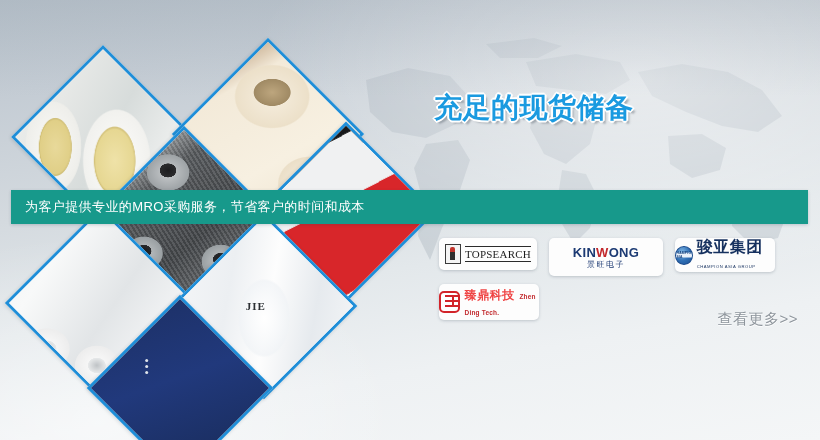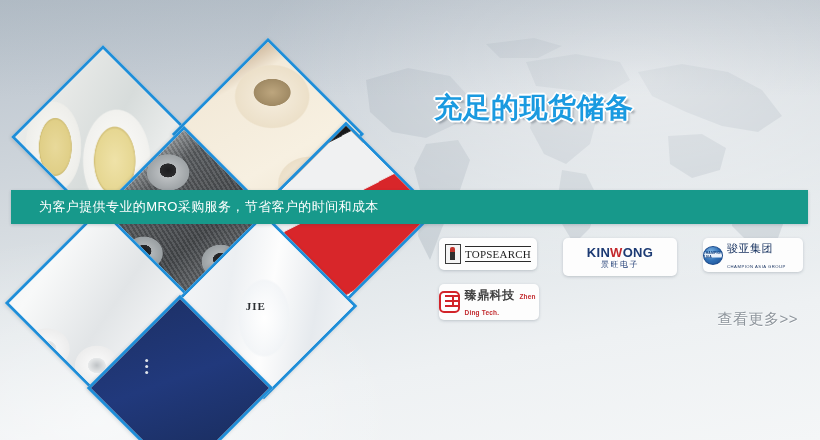--- a/index.html
+++ b/index.html
@@ -119,25 +119,25 @@
   }
   .headline .l2{display:block;}
 
   .subbar{
     position:absolute;left:11px;top:190px;width:797px;height:34px;
     background:#17998b;
     display:flex;align-items:center;
     box-shadow:0 1px 3px rgba(40,60,80,.22);
   }
   .subbar span{
-    color:#ffffff;font-size:13px;padding-left:28px;letter-spacing:.4px;white-space:nowrap;
+    color:#ffffff;font-size:13px;padding-left:14px;letter-spacing:.4px;white-space:nowrap;
   }
 
   .logos{position:absolute;left:11px;top:238px;width:380px;}
-  .logorow{display:flex;gap:14px;}
+  .logorow{display:flex;}
   .logorow.r2{margin-top:8px;}
   .badge{
     background:#fdfdfd;border-radius:5px;
     box-shadow:0 1px 3px rgba(60,75,90,.25);
     display:flex;align-items:center;justify-content:center;
     margin-right:12px;
   }
   .b1{width:98px;height:32px;}
   .b2{width:114px;height:38px;}
   .b3{width:100px;height:34px;}
@@ -173,38 +173,38 @@
     background:radial-gradient(ellipse at 38% 30%, #7fb6e4 0%, #2f6fb5 52%, #1b4f92 100%);
     border:1px solid #1a4a8c;position:relative;overflow:hidden;
     display:flex;align-items:center;justify-content:center;
   }
   .ca-globe i{
     position:absolute;left:0;right:0;top:50%;height:5px;transform:translateY(-50%);
     background:#e9f1fa;
   }
   .ca-globe b{position:relative;font-size:3.4px;color:#14407d;font-weight:bold;letter-spacing:.2px;}
   .ca-tx{line-height:1;}
-  .ca-cn{font-size:11px;font-weight:normal;color:#16315f;letter-spacing:.5px;}
+  .ca-cn{font-size:16px;font-weight:bold;color:#16315f;letter-spacing:.5px;}
   .ca-en{font-size:4.2px;color:#16315f;letter-spacing:.5px;margin-top:2px;}
 
   
   .zd{display:flex;align-items:center;gap:5px;}
   .zd-ico{
     width:24px;height:18px;border-radius:5px;border:2px solid #d2242a;
     position:relative;background:#fff;
   }
   .zd-ico:before{
     content:"";position:absolute;left:4px;top:2px;width:15px;height:1.5px;background:#d2242a;
     box-shadow:0 5px 0 #d2242a, 0 10px 0 #d2242a;
   }
   .zd-ico:after{
     content:"";position:absolute;left:11px;top:2px;width:1.5px;height:12px;background:#d2242a;
   }
   .zd-tx{line-height:1;}
-  .zd-cn{font-size:12px;font-weight:bold;color:#404040;letter-spacing:.6px;}
+  .zd-cn{font-size:12px;font-weight:bold;color:#ef4444;letter-spacing:.6px;}
   .zd-en{font-size:6.5px;font-weight:bold;color:#c22a2e;letter-spacing:.2px;margin-top:2px;}
 
   .more{
     position:absolute;right:22px;top:310px;
     font-size:15px;color:#8e959c;letter-spacing:.5px;
     text-shadow:0 1px 0 rgba(255,255,255,.85);
     cursor:pointer;
   }
 </style>
 </head>

